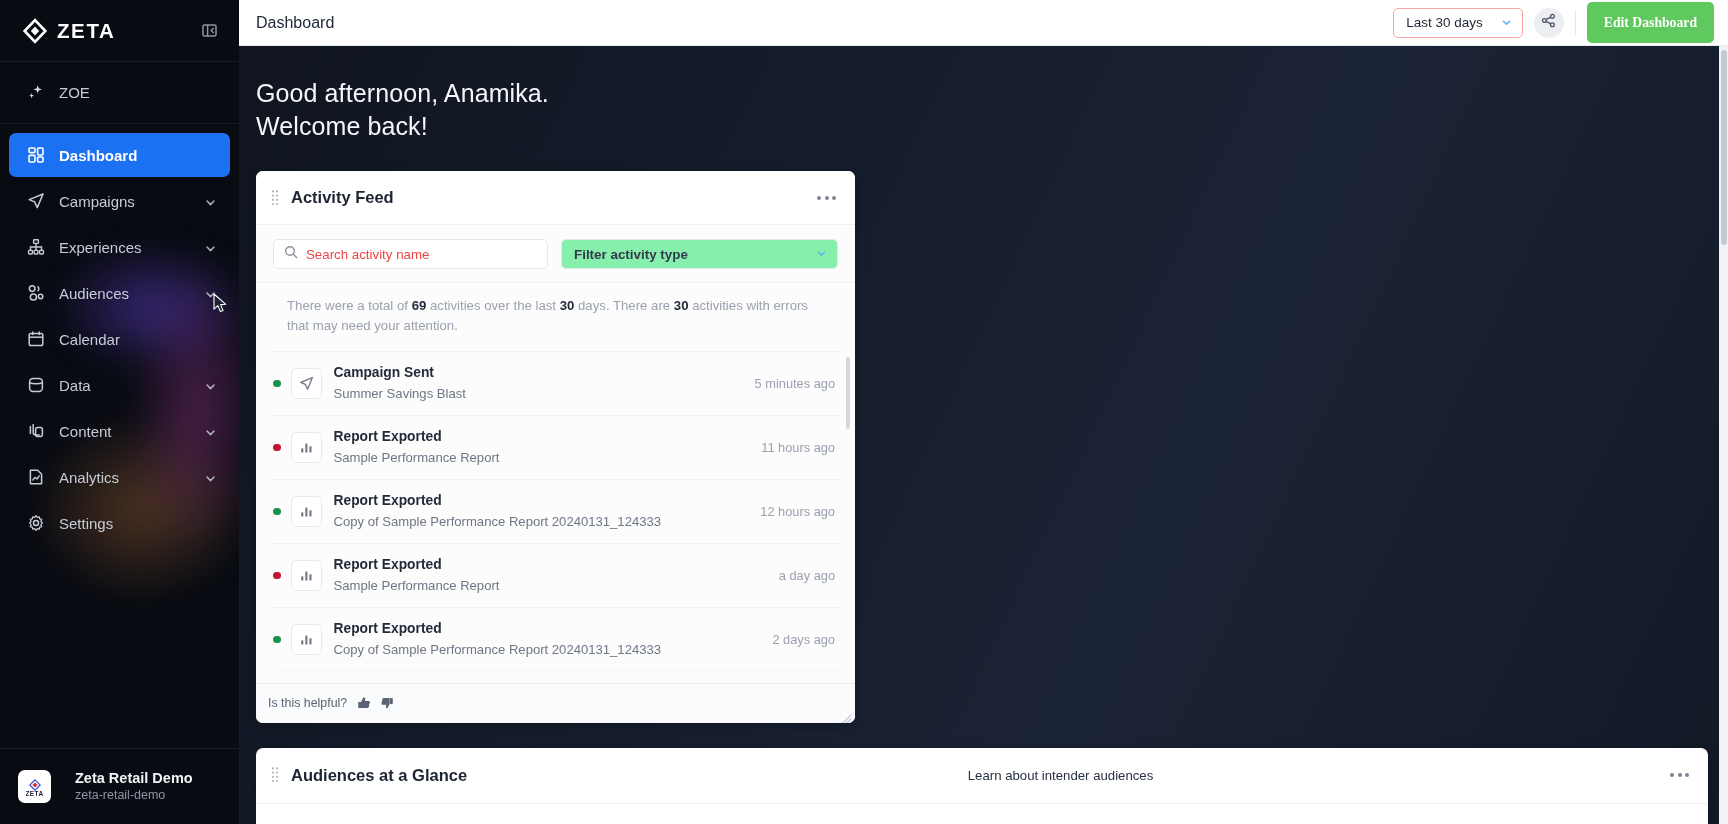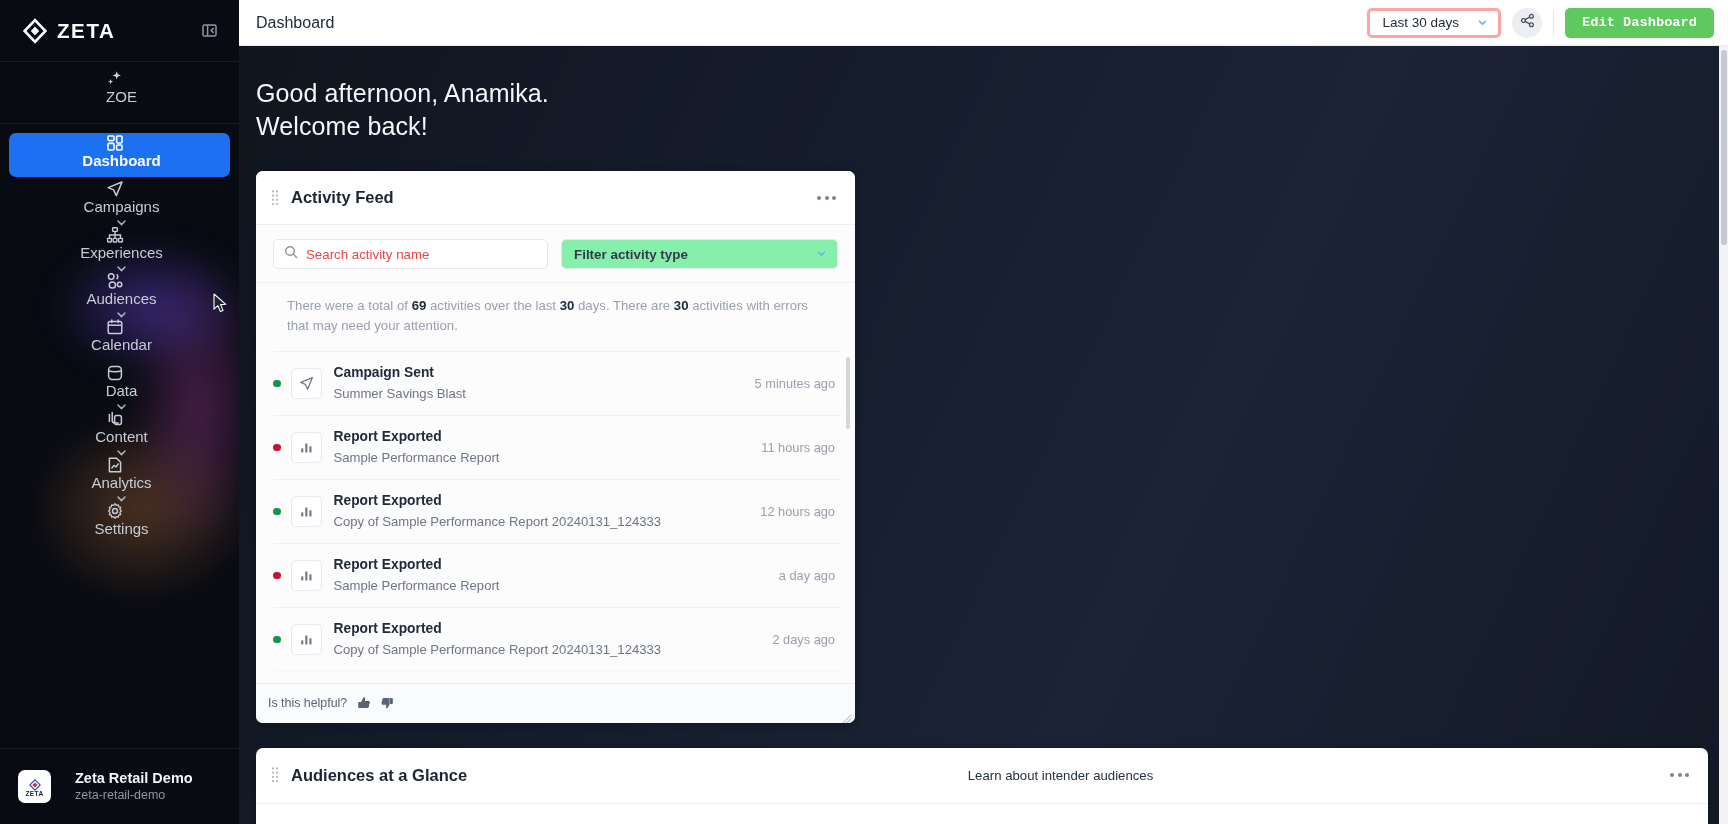--- a/index.html
+++ b/index.html
@@ -33,21 +33,21 @@
   .logo-mark { width: 26px; height: 26px; flex: 0 0 26px; position: relative; }
   .logo-word { color: #fff; font-size: 20.5px; font-weight: 700; letter-spacing: 1.6px; margin-left: 9px; }
   .collapse-btn {
     margin-left: auto; width: 20px; height: 20px; display: flex;
     align-items: center; justify-content: center; cursor: pointer;
   }
   .sb-nav { position: relative; z-index: 2; padding-top: 0; flex: 1 1 auto; }
   .nav-item {
     display: flex; align-items: center; height: 44px; margin: 0 9px;
     padding: 0 13px 0 17px; border-radius: 7px; cursor: pointer;
-    color: #c6cbd6; font-size: 15px; position: relative; flex-direction: column;
+    color: #c6cbd6; font-size: 15px; position: relative;
   }
   .nav-item .ni-icon {
     width: 19px; height: 19px; flex: 0 0 19px; margin-right: 14px;
     display: flex; align-items: center; justify-content: center;
   }
   .nav-item .ni-label { flex: 1 1 auto; white-space: nowrap; }
   .nav-item .ni-chev { width: 13px; height: 13px; flex: 0 0 13px; opacity: .85; }
   .nav-item.zoe { height: 46px; }
   .zoe-wrap { border-bottom: 1px solid rgba(255,255,255,.07); padding: 7px 0 8px; position: relative; z-index: 2; }
   .nav-item.active { background: #1b71f2; color: #fff; font-weight: 600; }
@@ -71,33 +71,33 @@
 
   
   .main { flex: 1 1 auto; height: 824px; position: relative; background: #fff; overflow: hidden; }
   .topbar {
     height: 46px; background: #fff; display: flex; align-items: center;
     padding: 0 14px 0 17px; border-bottom: 1px solid #e9ecf1; position: relative; z-index: 5;
   }
   .topbar-title { font-size: 16px; color: #222b3a; font-weight: 400; }
   .topbar-right { margin-left: auto; display: flex; align-items: center; gap: 11px; }
   .daterange {
-    height: 30px; min-width: 126px; border: 3px solid #fca5a5; border-radius: 5px;
+    height: 30px; min-width: 126px; border: 1px solid #fca5a5; border-radius: 5px;
     display: flex; align-items: center; padding: 0 10px 0 12px; cursor: pointer; background: #fff;
   }
   .daterange .dr-label { font-size: 13.5px; color: #1f2735; margin-right: 18px; }
   .icon-round {
     width: 30px; height: 30px; border-radius: 50%; background: #eceef2;
     display: flex; align-items: center; justify-content: center; cursor: pointer;
   }
   .vdiv { width: 1px; height: 26px; background: #e4e7ed; }
   .btn-edit {
-    height: 30px; background: #5fc95f; color: #fff; border: none; border-radius: 5px;
+    height: 41px; background: #5fc95f; color: #fff; border: none; border-radius: 5px;
     font-size: 13.7px; font-weight: 600; padding: 0 17px; cursor: pointer;
-    font-family: Liberation Mono, monospace;
+    font-family: Liberation Serif, serif;
   }
 
   
   .canvas {
     position: absolute; top: 46px; left: 0; right: 0; bottom: 0;
     background: #141a28; overflow: hidden;
   }
   .canvas::before {
     content: ""; position: absolute; inset: 0;
     background:

